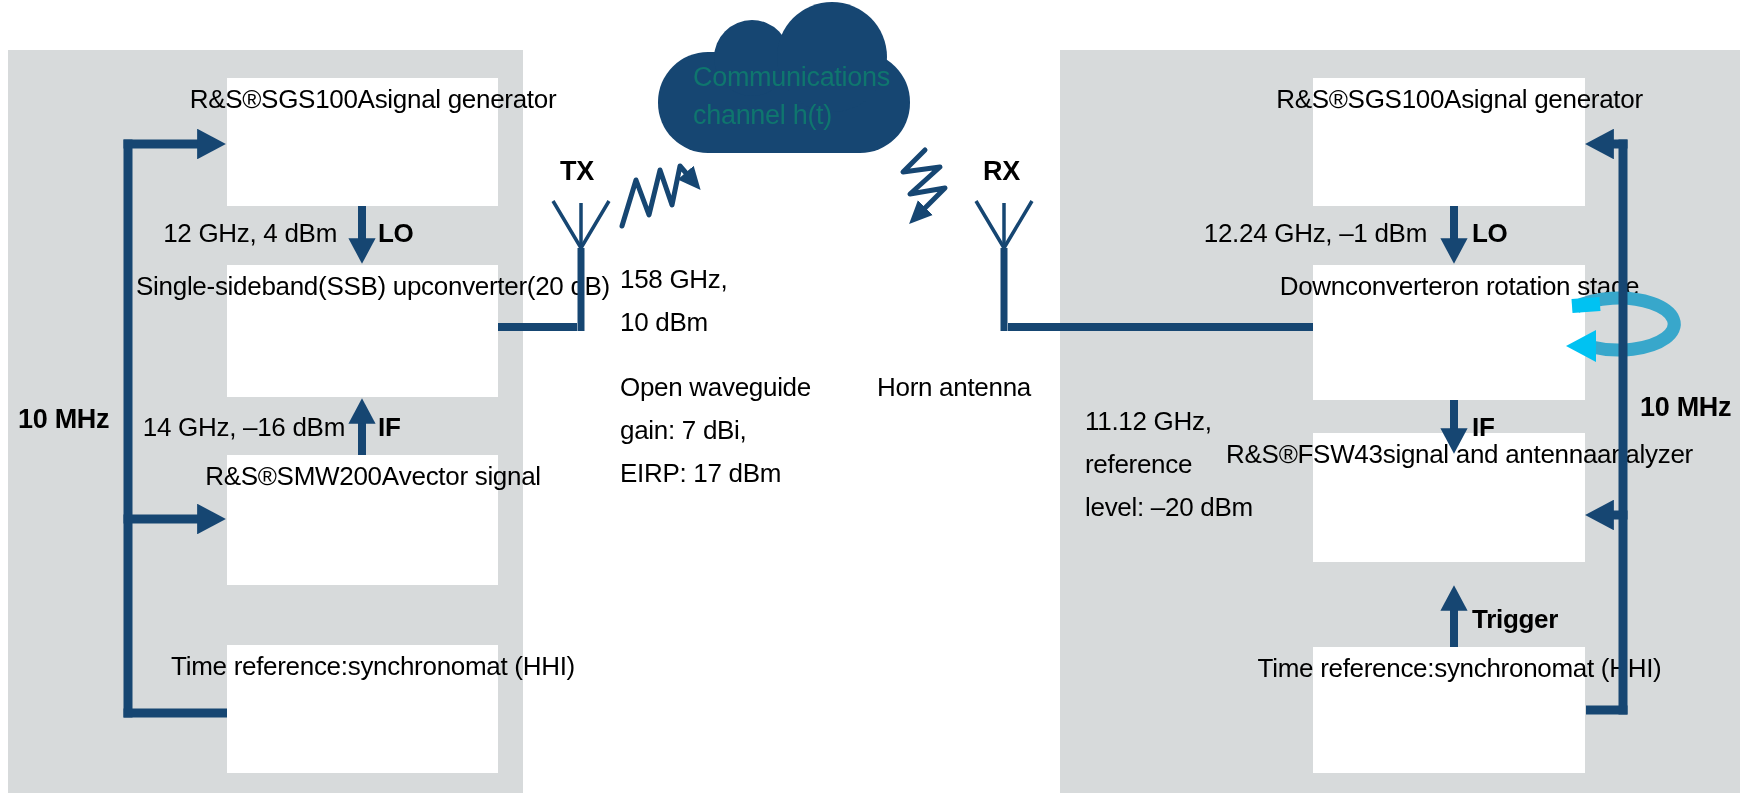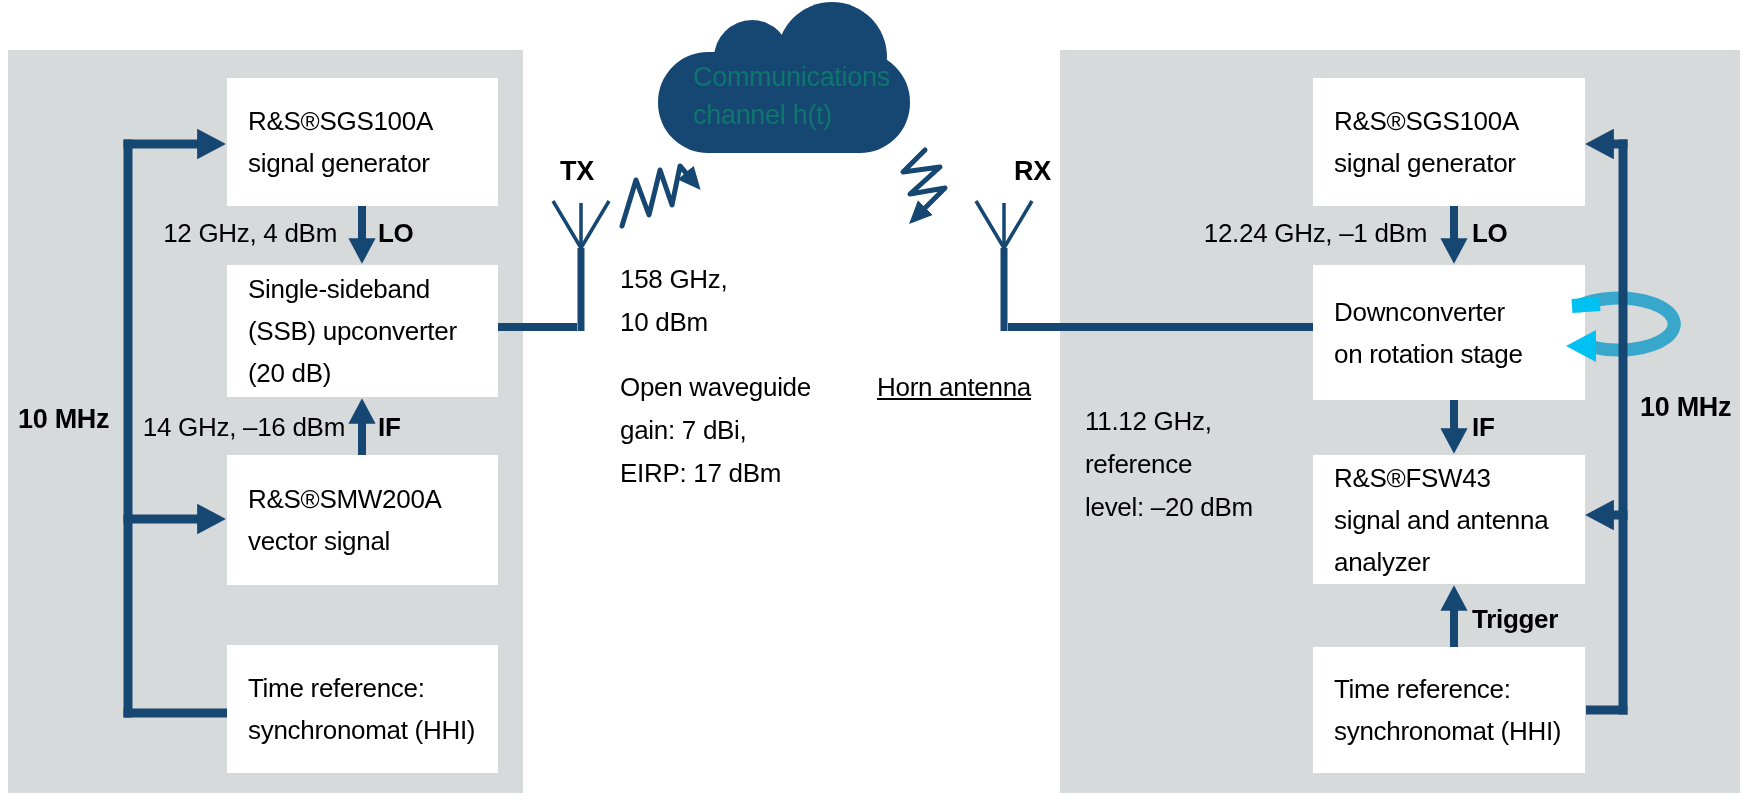--- a/index.html
+++ b/index.html
@@ -10,21 +10,21 @@
   }
   html,body{margin:0;padding:0;background:#fff;}
   #stage{
     position:relative;width:1745px;height:803px;overflow:hidden;
     font-family:"Liberation Sans", sans-serif;color:#000;
     letter-spacing:-0.3px;
   }
   .panel{position:absolute;background:var(--gray);}
   .box{
     position:absolute;background:#fff;
-    display:flex;flex-direction:column;justify-content:center;
+    display:flex;flex-direction:row;justify-content:center;
     padding-left:21px;box-sizing:border-box;
     font-size:26px;line-height:42px;white-space:nowrap;
   }
   .lbl{position:absolute;font-size:26px;line-height:30px;white-space:nowrap;}
   .lbl.right{text-align:right;}
   .bold{font-weight:bold;}
   .big{font-size:27px;}
   .note{position:absolute;font-size:26px;line-height:43px;white-space:nowrap;}
   .note div{height:43px;}
   .cloud-part{position:absolute;background:var(--navy);}
@@ -69,21 +69,21 @@
   </div>
 
   <div class="box" style="left:1313px;top:78px;width:272px;height:128px;">
     <span>R&amp;S®SGS100A</span>
     <span>signal generator</span>
   </div>
   <div class="box" style="left:1313px;top:265px;width:272px;height:135px;">
     <span>Downconverter</span>
     <span>on rotation stage</span>
   </div>
-  <div class="box" style="left:1313px;top:455px;width:272px;height:129px;">
+  <div class="box" style="left:1313px;top:433px;width:272px;height:129px;">
     <span>R&amp;S®FSW43</span>
     <span>signal and antenna</span>
     <span>analyzer</span>
   </div>
   <div class="box" style="left:1313px;top:647px;width:272px;height:126px;">
     <span>Time reference:</span>
     <span>synchronomat (HHI)</span>
   </div>
 
   <div class="lbl bold big" style="left:18px;top:404px;">10 MHz</div>
@@ -92,32 +92,32 @@
   <div class="lbl right" style="left:105px;top:412px;width:240px;">14 GHz, –16 dBm</div>
   <div class="lbl bold" style="left:378px;top:412px;">IF</div>
 
   <div class="lbl bold big" style="left:1640px;top:392px;">10 MHz</div>
   <div class="lbl right" style="left:1187px;top:218px;width:240px;">12.24 GHz, –1 dBm</div>
   <div class="lbl bold" style="left:1472px;top:218px;">LO</div>
   <div class="lbl bold" style="left:1472px;top:412px;">IF</div>
   <div class="lbl bold" style="left:1472px;top:604px;">Trigger</div>
 
   <div class="lbl bold big" style="left:560px;top:156px;">TX</div>
-  <div class="lbl bold big" style="left:983px;top:156px;margin-left:31px;">RX</div>
+  <div class="lbl bold big" style="left:983px;top:156px;">RX</div>
 
   <div class="note" style="left:620px;top:258px;">
     <div>158 GHz,</div>
     <div>10 dBm</div>
   </div>
   <div class="note" style="left:620px;top:366px;">
     <div>Open waveguide</div>
     <div>gain: 7 dBi,</div>
     <div>EIRP: 17 dBm</div>
   </div>
-  <div class="note" style="left:877px;top:366px;text-decoration:underline;">
+  <div class="note" style="left:877px;top:366px;">
     <div>Horn antenna</div>
   </div>
   <div class="note" style="left:1085px;top:400px;">
     <div>11.12 GHz,</div>
     <div>reference</div>
     <div>level: –20 dBm</div>
   </div>
 
   <svg class="overlay" width="1745" height="803" viewBox="0 0 1745 803">
     <defs>

